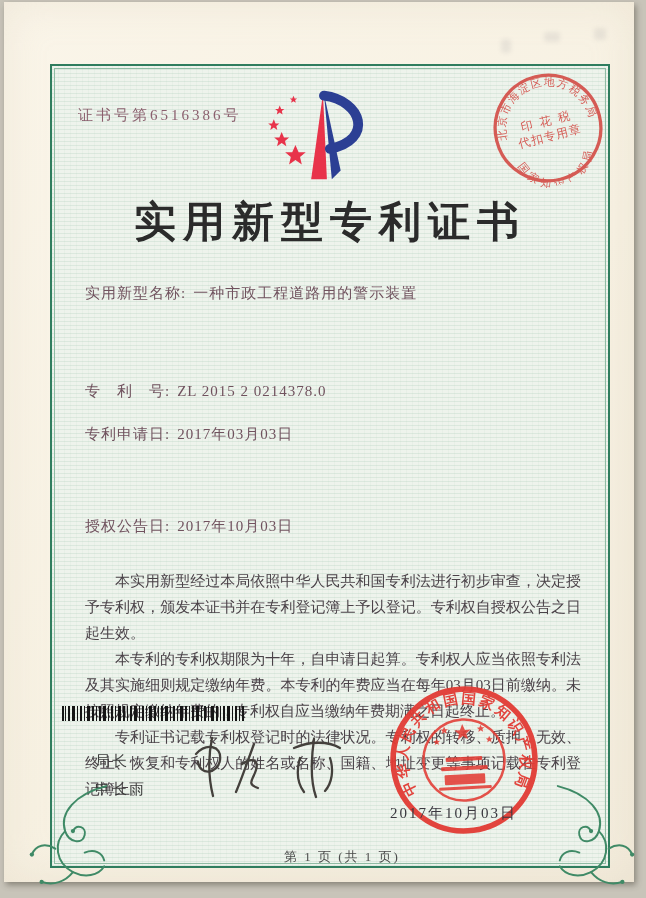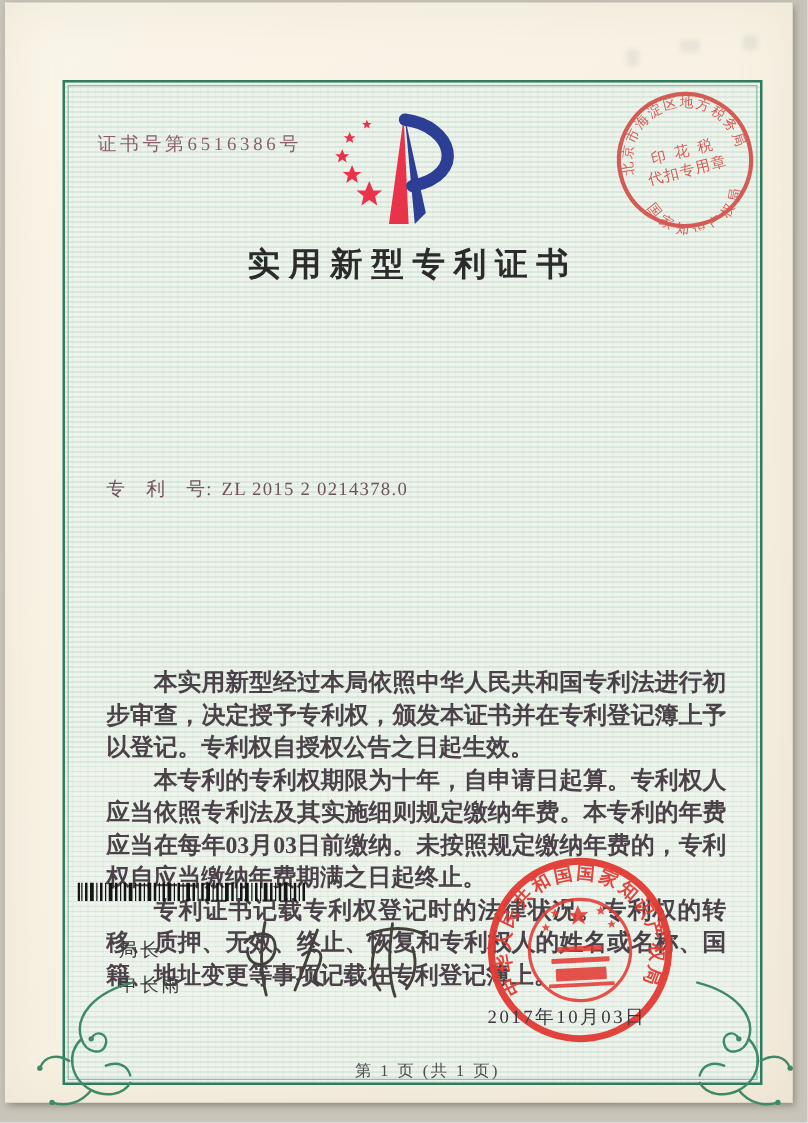--- a/index.html
+++ b/index.html
@@ -28,31 +28,31 @@
     border:1px solid #8fbca4; pointer-events:none;
   }
   .cert-number {
     position:absolute; left:26px; top:40px;
     font-size:15px; letter-spacing:3px; color:#8a5f6d;
   }
   .logo { position:absolute; left:210px; top:24px; }
   .tax-stamp { position:absolute; left:438px; top:4px; transform:rotate(-14deg); opacity:.93; }
   .title {
     position:absolute; left:0; top:128px; width:100%;
-    text-align:center; font-size:26px; font-weight:bold;
+    text-align:center; font-size:42px; font-weight:bold;
     letter-spacing:7px; color:#2b2b2b;font-family:Liberation Serif, serif;
   }
   .field-row {
     position:absolute; left:33px;
     font-size:15px; color:#70525e; letter-spacing:1px; white-space:nowrap;
   }
   .field-row .value { margin-left:7px; }
   .body-text {
-    position:absolute; left:33px; top:468px; width:496px;
-    font-size:19px; line-height:26px; color:#4a4248; text-align:justify;font-weight:bold;
+    position:absolute; left:33px; top:502px; width:496px;
+    font-size:15px; line-height:26px; color:#4a4248; text-align:justify;
   }
   .body-text p { text-indent:2em; margin:0; }
   .barcode { position:absolute; left:10px; top:640px; }
   .director { position:absolute; left:43px; top:681px;
     font-family:Liberation Serif, serif;
     font-size:15px; color:#3b3b3b; letter-spacing:2px; line-height:28px; }
   .signature { position:absolute; left:130px; top:664px; }
   .office-seal { position:absolute; left:336px; top:618px; transform:rotate(-3deg); opacity:.95; }
   .issue-date {
     position:absolute; left:338px; top:738px;
@@ -121,22 +121,31 @@
       </text>
       <text font-size="10.5" fill="#d4504a" letter-spacing="4">
         <textPath href="#taxBottom" startOffset="50%" text-anchor="middle">国家知识产权局</textPath>
       </text>
       <text x="56" y="53" font-size="11.5" fill="#d4504a" text-anchor="middle" letter-spacing="2">印 花 税</text>
       <text x="56" y="68" font-size="11.5" fill="#d4504a" text-anchor="middle" letter-spacing="1">代扣专用章</text>
     </svg>
 
     <div class="title">实用新型专利证书</div>
 
+    <div class="field-row" style="top:218px">
+      <span>实用新型名称:</span><span class="value">一种市政工程道路用的警示装置</span>
+    </div>
     <div class="field-row" style="top:316px">
       <span>专　利　号:</span><span class="value">ZL 2015 2 0214378.0</span>
+    </div>
+    <div class="field-row" style="top:359px">
+      <span>专利申请日:</span><span class="value">2017年03月03日</span>
+    </div>
+    <div class="field-row" style="top:451px">
+      <span>授权公告日:</span><span class="value">2017年10月03日</span>
     </div>
 
     <div class="body-text">
       <p>本实用新型经过本局依照中华人民共和国专利法进行初步审查，决定授予专利权，颁发本证书并在专利登记簿上予以登记。专利权自授权公告之日起生效。</p>
       <p>本专利的专利权期限为十年，自申请日起算。专利权人应当依照专利法及其实施细则规定缴纳年费。本专利的年费应当在每年03月03日前缴纳。未按照规定缴纳年费的，专利权自应当缴纳年费期满之日起终止。</p>
       <p>专利证书记载专利权登记时的法律状况。专利权的转移、质押、无效、终止、恢复和专利权人的姓名或名称、国籍、地址变更等事项记载在专利登记簿上。</p>
     </div>
 
     <svg class="barcode" width="182" height="15" viewBox="0 0 182 15">
       <g fill="#151515">

